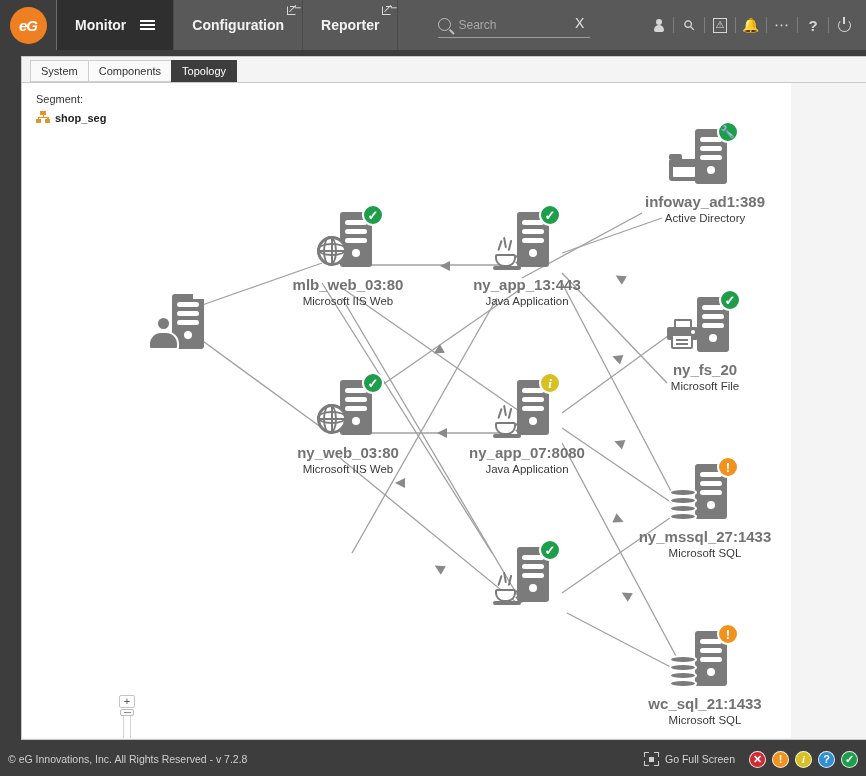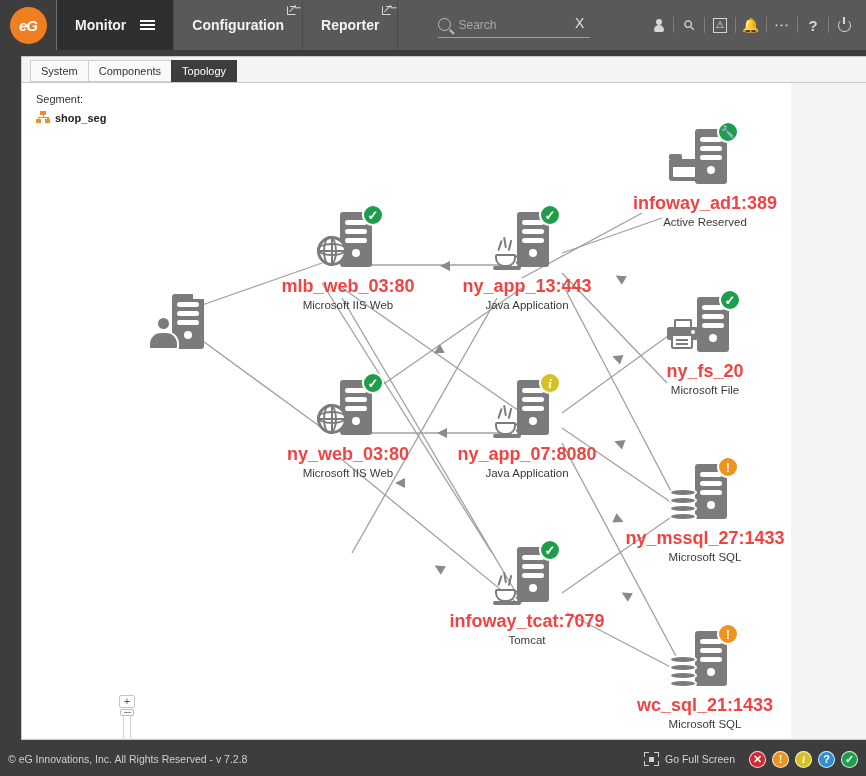--- a/index.html
+++ b/index.html
@@ -189,21 +189,21 @@
 
   svg.edges { position: absolute; left: 0; top: 0; width: 852px; height: 655px; }
 
   
   .node { position: absolute; }
   .node-icons { position: relative; width: 76px; height: 70px; }
   .node-label {
     position: absolute; left: 50%; transform: translateX(-50%);
     top: 68px; text-align: center; white-space: nowrap;
   }
-  .node-name { font-size: 18px; font-weight: bold; color: #ef4444; }
+  .node-name { font-size: 15px; font-weight: bold; color: #737373; }
   .node-type { font-size: 11.5px; color: #3a3a3a; margin-top: 2px; }
 
   
   .server {
     position: absolute; width: 32px; height: 55px;
     background: #7b7b7b; border-radius: 3px;
   }
   .server .bay {
     position: absolute; left: 5px; width: 22px; height: 5px;
     background: #fff; border-radius: 2.5px;
@@ -664,40 +664,36 @@
           <div class="java" style="left:4px; top:28px;">
             <span class="steam s1"></span>
               <span class="steam s2"></span>
               <span class="steam s3"></span>
             <span class="cup"></span>
               <span class="handle"></span>
               <span class="saucer"></span>
           </div>
           <div class="badge ok" style="left:50px; top:-4px;">✓</div>
         </div>
-        <div class="node-label">
-          <div class="node-name">infoway_tcat:7079</div>
-          <div class="node-type">Tomcat</div>
-        </div>
       </div>
 
       <div class="node" style="left:645px; top:42px;">
         <div class="node-icons">
           <div class="server" style="left:28px; top:4px;">
             <span class="bay b1"></span>
               <span class="bay b2"></span>
               <span class="bay b3"></span>
             <span class="dot"></span>
           </div>
           <div class="folder" style="left:2px; top:34px;"></div>
           <div class="badge wrench" style="left:50px; top:-4px;">🔧</div>
         </div>
         <div class="node-label">
           <div class="node-name">infoway_ad1:389</div>
-          <div class="node-type">Active Reserved</div>
+          <div class="node-type">Active Directory</div>
         </div>
       </div>
 
       <div class="node" style="left:645px; top:210px;">
         <div class="node-icons">
           <div class="server" style="left:30px; top:4px;">
             <span class="bay b1"></span>
               <span class="bay b2"></span>
               <span class="bay b3"></span>
             <span class="dot"></span>

